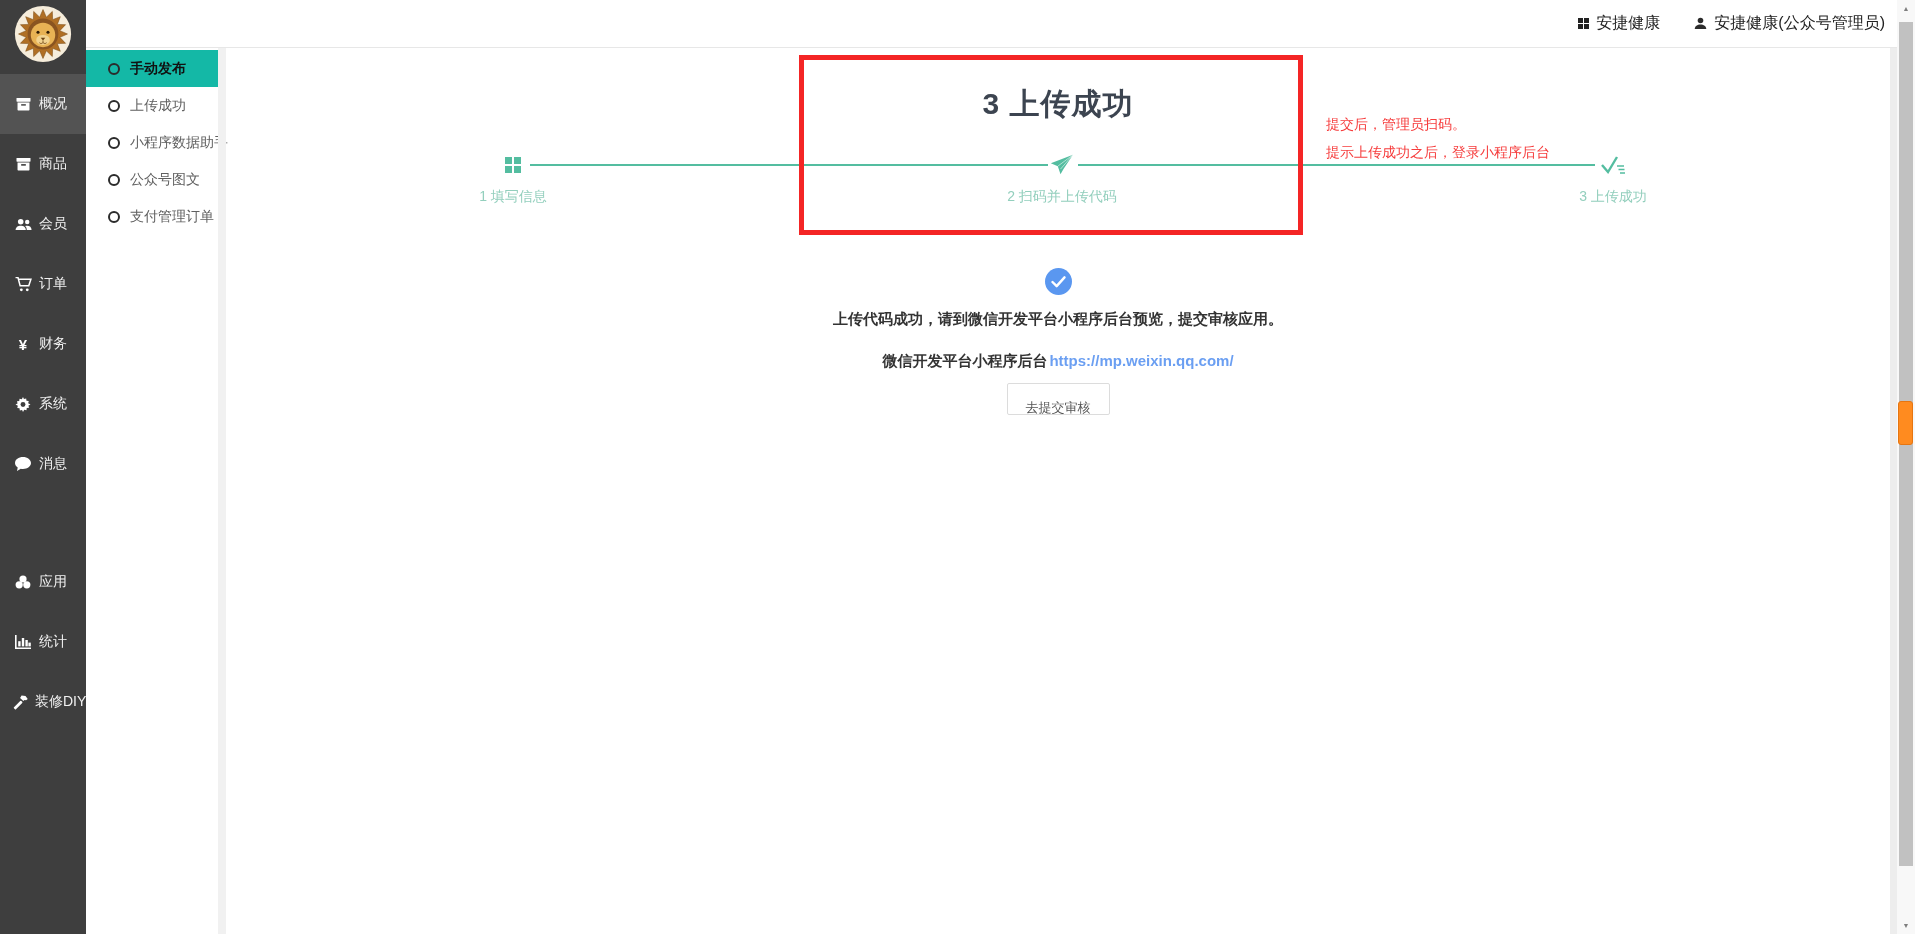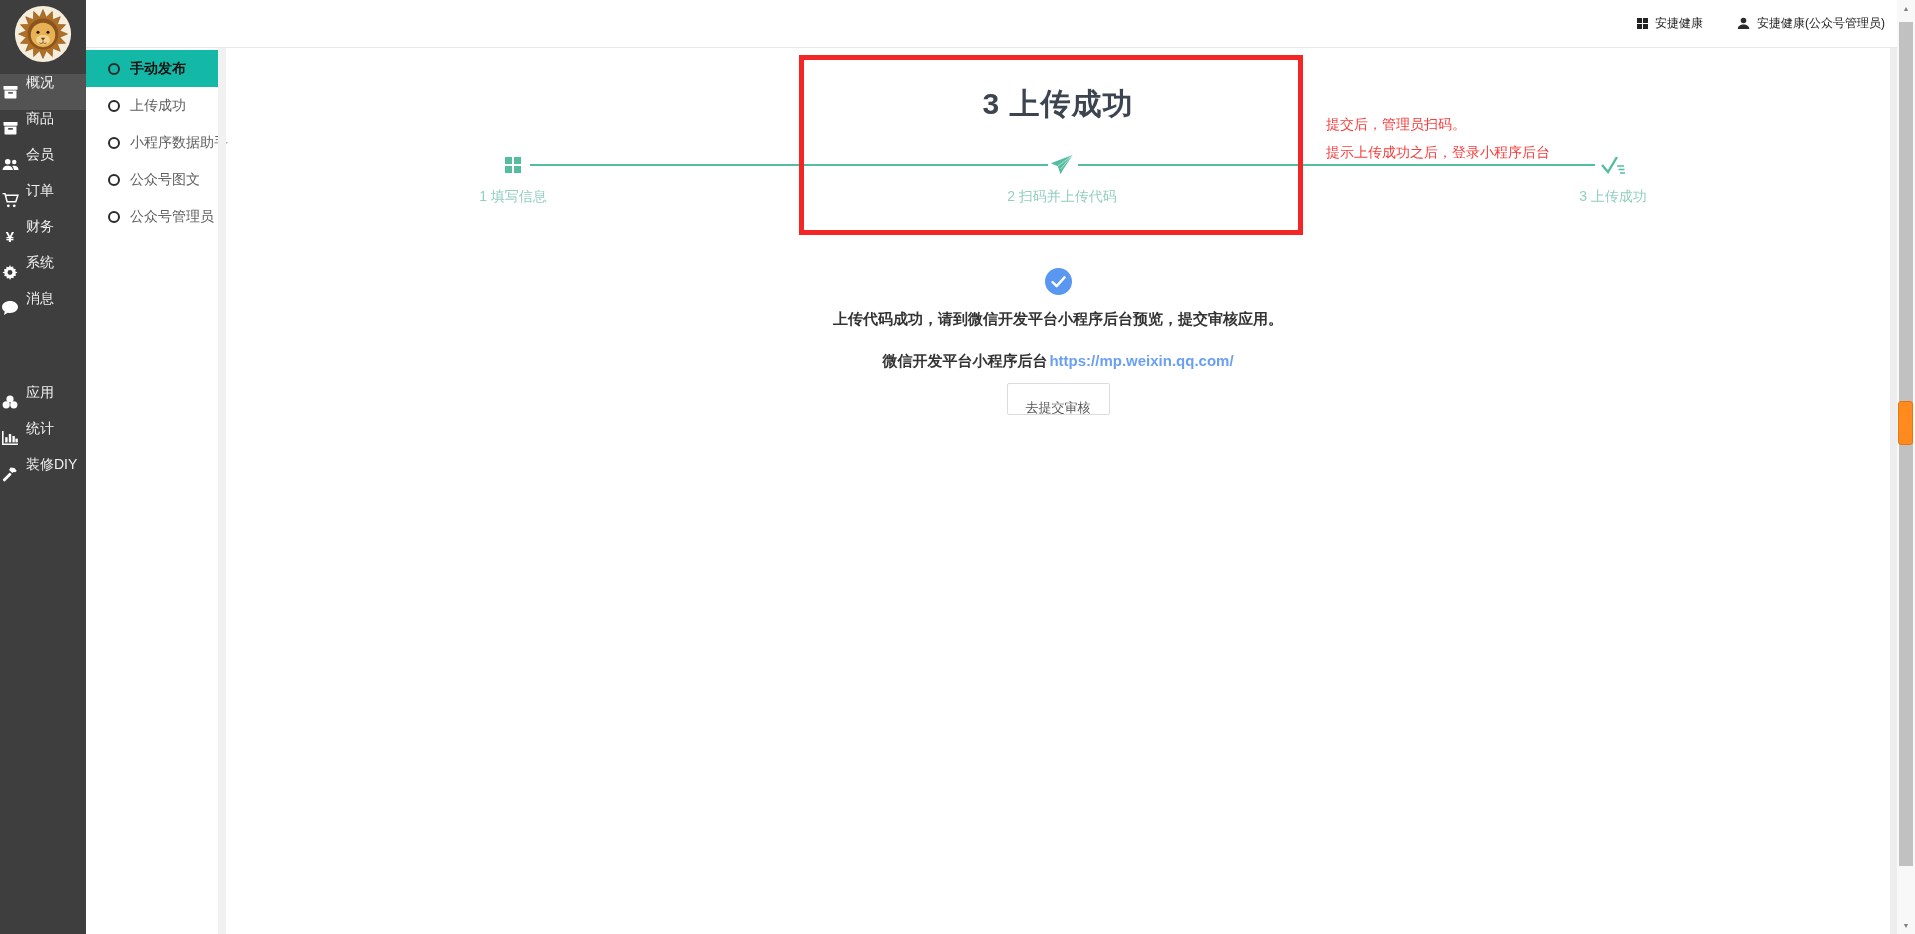--- a/index.html
+++ b/index.html
@@ -4,41 +4,41 @@
 <style>
   * { margin:0; padding:0; box-sizing:border-box; }
   html,body { width:1915px; height:934px; background:#fff; }
   body { font-family:"Liberation Sans","DejaVu Sans",sans-serif; }
   .app { position:relative; width:1915px; height:934px; overflow:hidden; background:#fff; }
 
   
   .nav-dark { position:absolute; left:0; top:0; width:86px; height:934px; background:#3e3e3e; z-index:5; }
   .logo { height:67px; display:flex; align-items:center; justify-content:center; }
   .logo svg { width:58px; height:58px; }
-  .nav-item { height:36px; display:flex; color:#f1f1f1; font-size:14px; cursor:pointer; }
+  .nav-item { height:60px; display:flex; align-items:center; padding-left:13px; color:#f1f1f1; font-size:14px; cursor:pointer; }
   .nav-item.active { background:#535353; }
   .nav-item .ic { width:20px; display:flex; justify-content:center; align-items:center; margin-right:6px; }
   .nav-item .ic svg { fill:#fff; }
   .nav-item .yen { color:#fff; font-weight:bold; font-size:15px; }
   .nav-first { margin-top:7px; }
   .nav-gap { height:58px; }
   .nav-label { white-space:nowrap; }
 
   
   .nav-light { position:absolute; left:86px; top:48px; width:132px; height:886px; background:#fff; padding-top:2px; z-index:4; }
   .sub-item { height:37px; display:flex; align-items:center; padding-left:22px; font-size:14px; color:#606060; cursor:pointer; white-space:nowrap; }
   .sub-item.active { background:#14b8a6; color:#111; font-weight:bold; }
   .ring { width:12px; height:12px; border:2px solid #2b2b2b; border-radius:50%; margin-right:10px; flex:none; }
   .submenu-scroll { position:absolute; left:218px; top:48px; width:8px; height:886px; background:#f1f1f1; z-index:4; }
 
   
   .topbar { position:absolute; left:86px; top:0; width:1811px; height:48px; background:#fff;
             border-bottom:1px solid #e7e7e7; display:flex; justify-content:flex-end; align-items:center;
             gap:34px; padding-right:12px; z-index:6; }
-  .top-item { display:flex; align-items:center; gap:7px; font-size:12px; color:#222; cursor:pointer; }
+  .top-item { display:flex; align-items:center; gap:7px; font-size:16px; color:#222; cursor:pointer; }
   .grid-ic { display:grid; grid-template-columns:5px 5px; grid-template-rows:5px 5px; gap:1.5px; }
   .grid-ic i { background:#222; }
   .top-item svg { fill:#2b2b2b; }
 
   
   .content { position:absolute; left:226px; top:48px; width:1664px; height:886px; background:#fff; }
   .wizard-title { position:absolute; left:0; width:100%; top:36px; text-align:center;
                   font-size:30px; font-weight:bold; color:#3c4450; letter-spacing:1px; }
   .seg { position:absolute; top:116px; height:2px; background:var(--accent_green,#54bda0); }
   .seg1 { left:304px; width:518px; }
@@ -205,21 +205,21 @@
     <div class="sub-item">
       <span class="ring"></span>
       <span>小程序数据助手</span>
     </div>
     <div class="sub-item">
       <span class="ring"></span>
       <span>公众号图文</span>
     </div>
     <div class="sub-item">
       <span class="ring"></span>
-      <span>公众号管理员</span>
+      <span>支付管理订单</span>
     </div>
   </aside>
   <div class="submenu-scroll"></div>
 
   <header class="topbar">
     <div class="top-item">
       <span class="grid-ic">
           <i></i>
           <i></i>
           <i></i>

